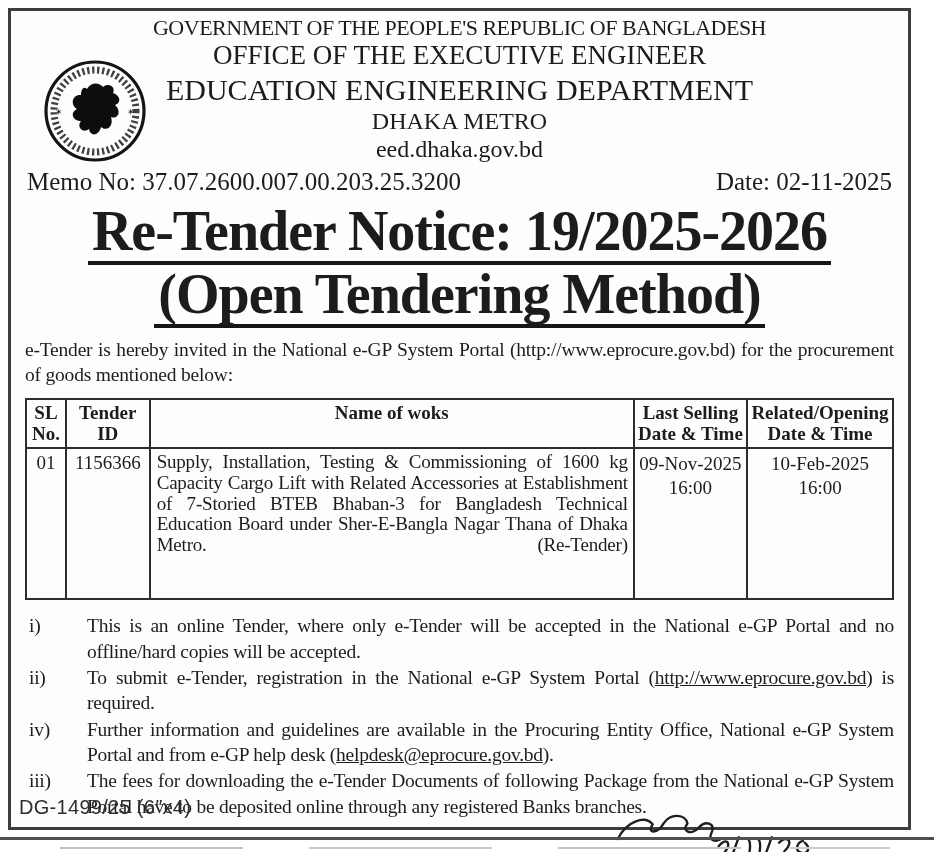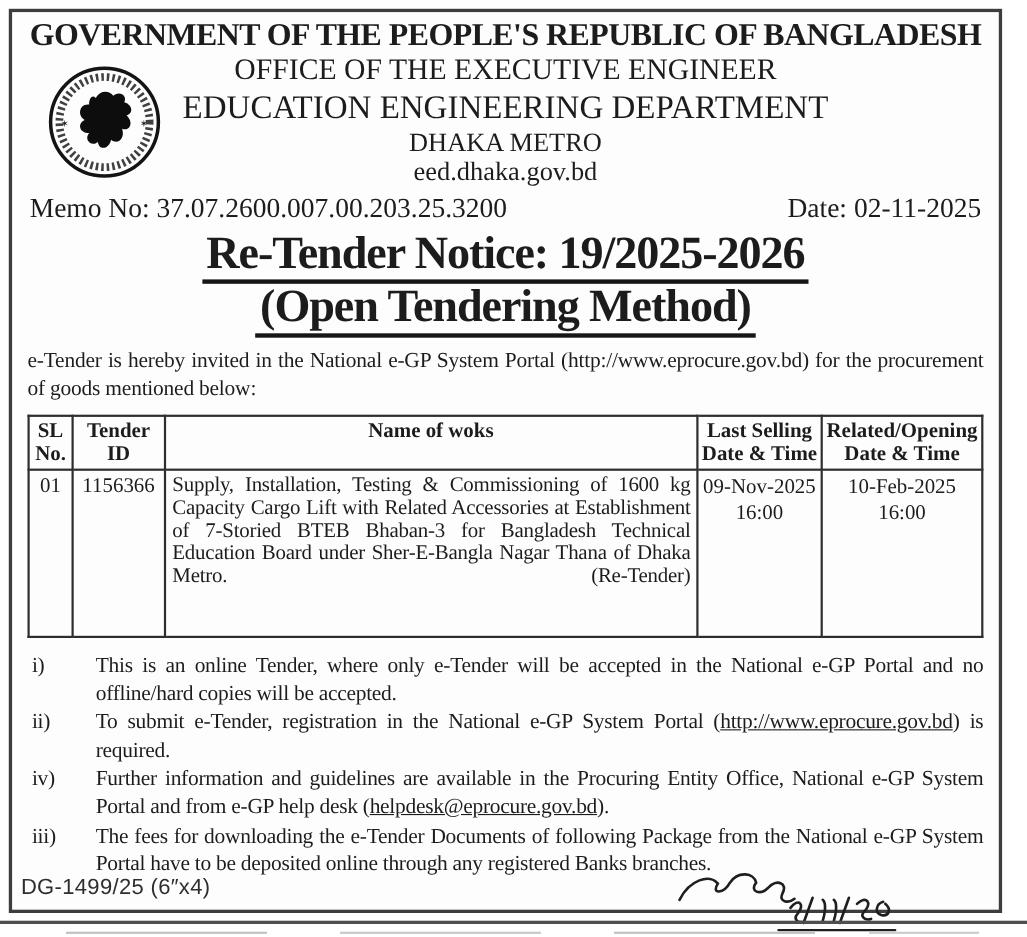--- a/index.html
+++ b/index.html
@@ -13,38 +13,38 @@
   .page {
     position: absolute;
     left: 8px; top: 8px;
     width: 903px; height: 822px;
     border: 3px solid #3d3d3d;
     background: #fdfdfd;
     padding: 4px 14px 0 14px;
   }
   
   .hdr { text-align: center; position: relative; }
-  .hdr-l1 { font-size: 29px; font-weight: bold; letter-spacing: -0.5px; line-height: 1.18; }
+  .hdr-l1 { font-size: 22px; font-weight: normal; letter-spacing: -0.5px; line-height: 1.18; }
   .hdr-l2 { font-size: 27px; line-height: 1.1; }
   .hdr-l3 { font-size: 30px; line-height: 1.12; margin-top: 2px; }
   .hdr-l4 { font-size: 24px; line-height: 1.12; margin-top: 2px; }
   .hdr-l5 { font-size: 24px; line-height: 1.1; margin-top: 1px; }
   .seal {
     position: absolute; left: 18px; top: 44px;
     width: 104px; height: 104px;
   }
   .memo-row {
     display: flex; justify-content: space-between;
     font-size: 25px; margin-top: 5px; padding: 0 2px;
   }
   
   .title-wrap { text-align: center; margin-top: 6px; line-height: 1.04; }
   .title-line {
     display: inline-block;
-    font-size: 42px; font-weight: bold; letter-spacing: -1px;
+    font-size: 56px; font-weight: bold; letter-spacing: -1px;
     border-bottom: 4px solid #161616;
     padding: 0 4px 1px 4px;
   }
   
   .intro {
     font-size: 19.5px; text-align: justify; line-height: 1.3;
     margin-top: 9px; letter-spacing: -0.2px;
   }
   
   table.tender {

